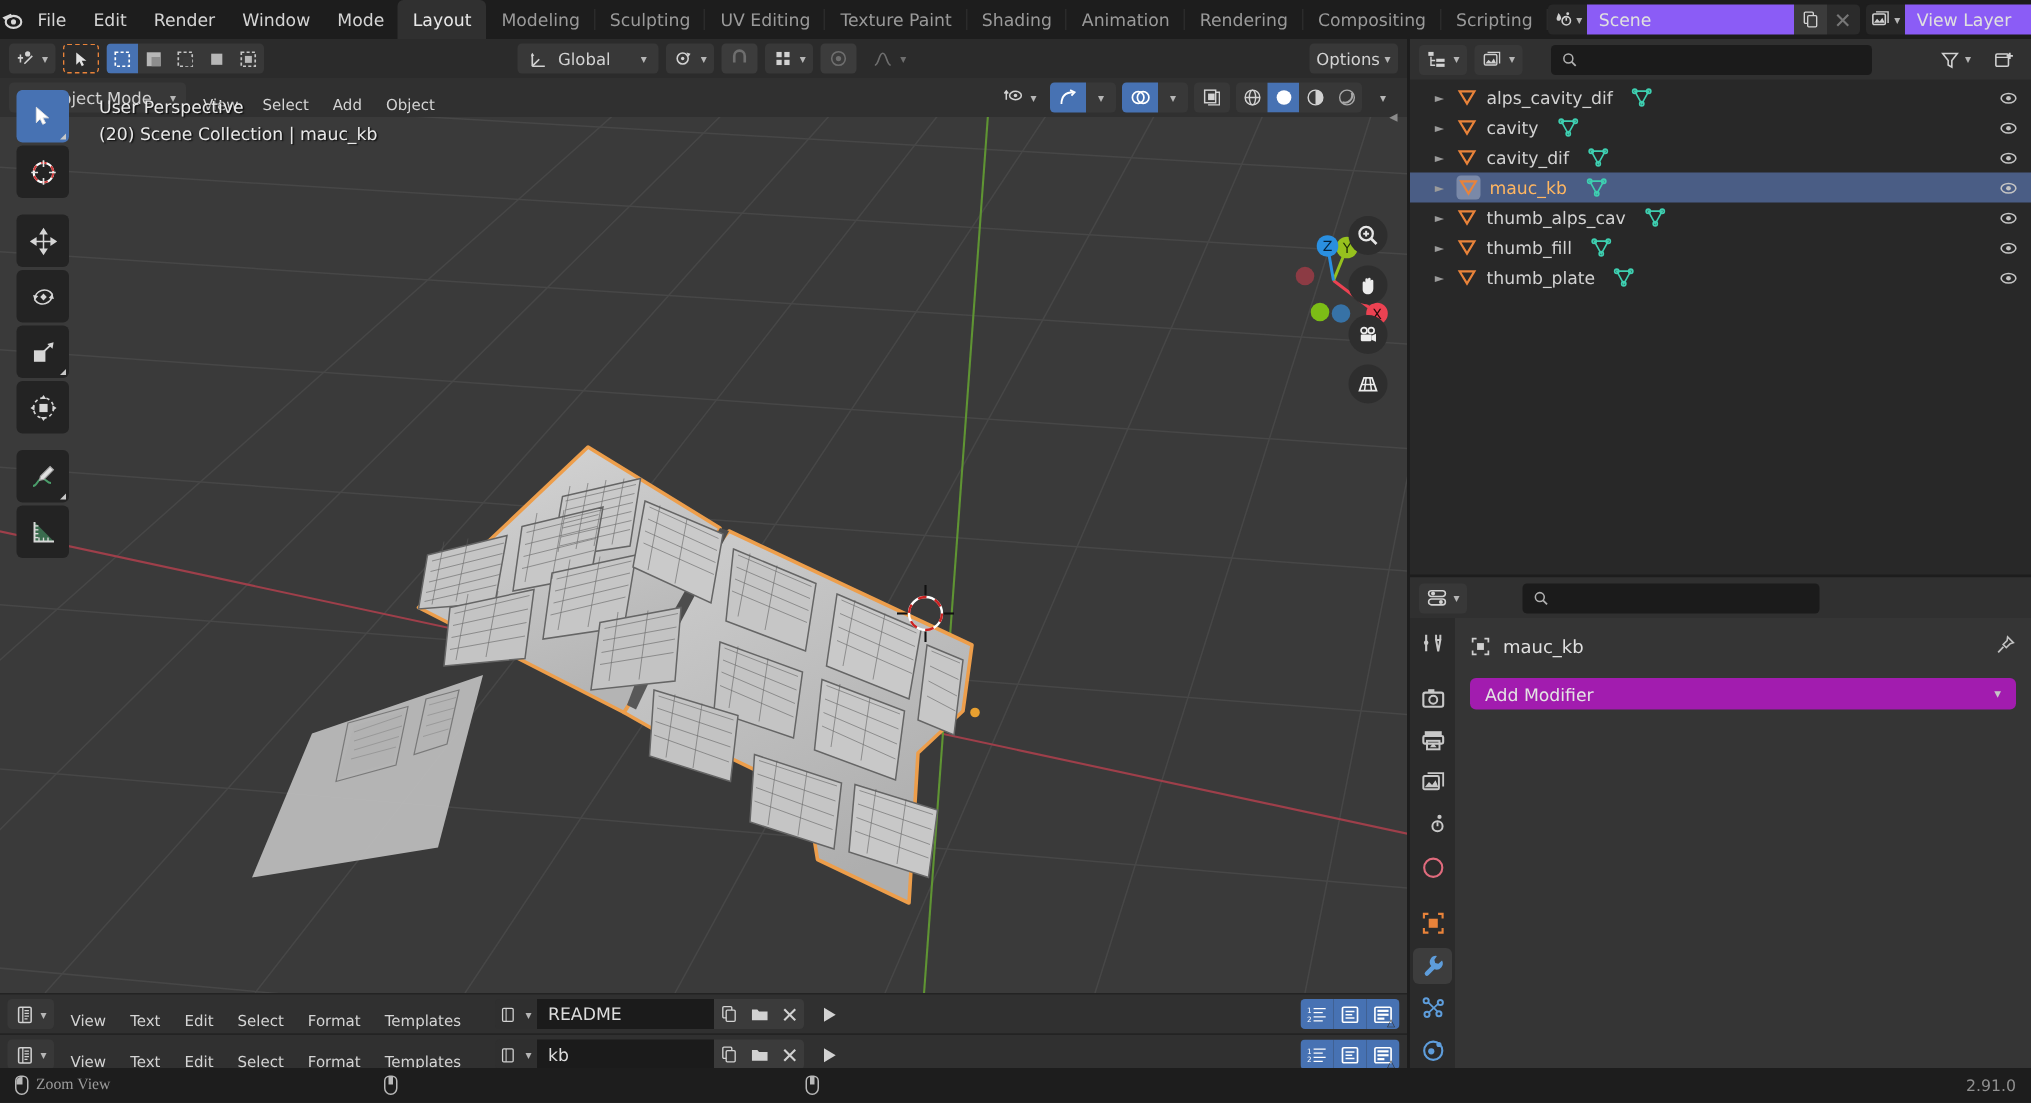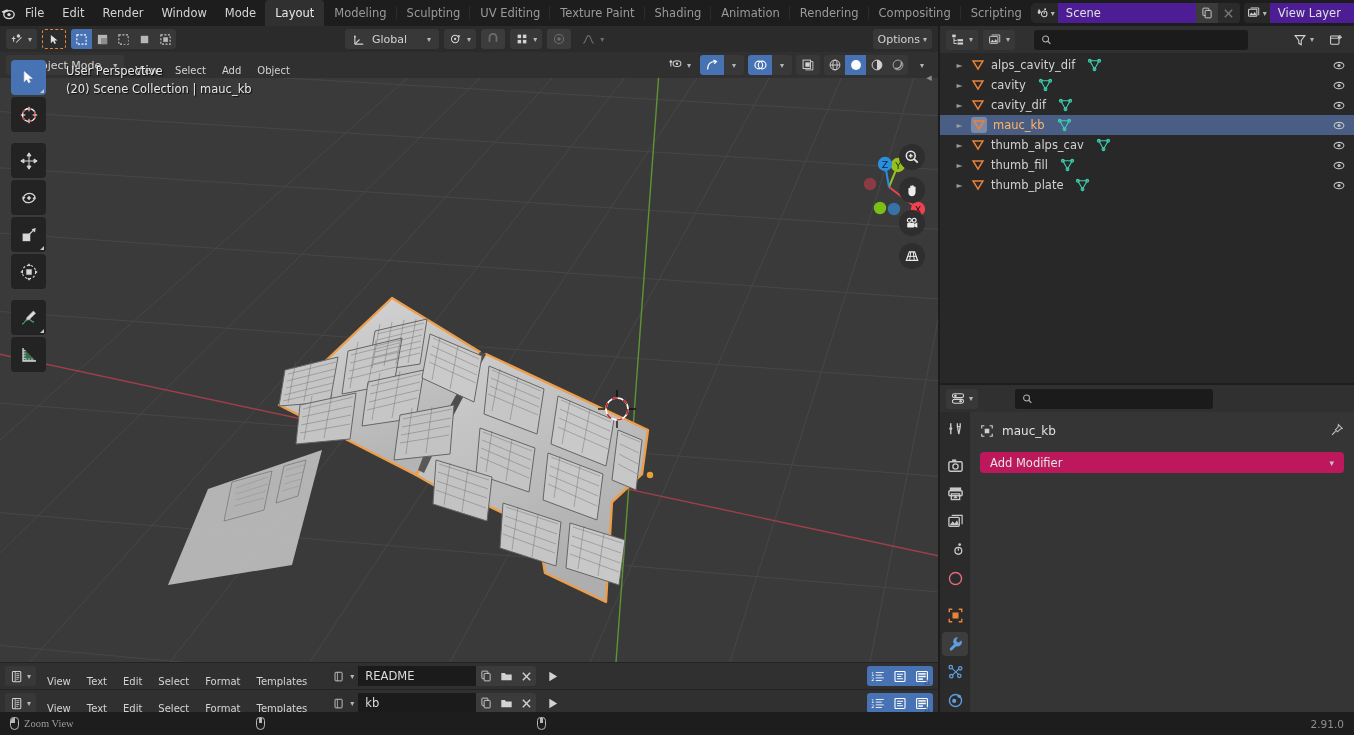--- a/index.html
+++ b/index.html
@@ -34,21 +34,21 @@
   }
   .ws-tab.active::after { display:none; }
   .topbar-right { margin-left:auto; display:flex; align-items:center; gap:4px; padding-right:4px; }
 
   .scene-block { display:flex; align-items:center; background:#1d1d1d; }
   .id-icon-btn {
     height:20px; min-width:26px; padding:0 3px; background:#282828; border-radius:3px 0 0 3px;
     display:flex; align-items:center; justify-content:center; gap:2px;
   }
   .id-field {
-    height:20px; background:#4c1d95; padding:0 8px; display:flex; align-items:center;
+    height:20px; background:#8b5cf6; padding:0 8px; display:flex; align-items:center;
     font-size:11.5px; color:#e0e0e0; min-width:138px;
   }
   .id-btn {
     height:20px; width:22px; background:#3b3b3b; display:flex;align-items:center;justify-content:center;
   }
   .id-btn.dim { background:#2b2b2b; color:#6e6e6e; border-radius:0 3px 3px 0; }
 
   
   .viewport {
     position:absolute; left:0; top:26px; width:938px; height:636px;
@@ -154,21 +154,21 @@
   .props-tabs {
     width:30px; background:#2b2b2b; padding-top:4px; display:flex; flex-direction:column; align-items:center; gap:4px;
   }
   .ptab { width:26px;height:26px;display:flex;align-items:center;justify-content:center;border-radius:4px; }
   .ptab.active { background:#3d3d3d; }
   .ptab-sep { height:6px; }
   .props-main { flex:1; background:#353535; padding:8px 10px; }
   .props-title { display:flex; align-items:center; gap:8px; height:22px; font-size:12px; color:#e0e0e0; }
   .pin { margin-left:auto; }
   .add-mod {
-    margin-top:10px; height:21px; background:#be185d; border-radius:4px;
+    margin-top:10px; height:21px; background:#a21caf; border-radius:4px;
     display:flex; align-items:center; padding:0 10px; font-size:11.5px; color:#e4e4e4;
   }
   .add-mod .chev { margin-left:auto; color:#c6c6c6; }
 
   
   .statusbar {
     position:absolute; left:0; top:712px; width:1354px; height:23px; background:#1d1d1d;
     display:flex; align-items:center; padding:0 10px; gap:6px; font-size:10.5px; color:#9c9c9c;
   }
   .mouse-ico { width:9px; height:13px; border:1.2px solid #b8b8b8; border-radius:4px 4px 5px 5px; position:relative; }

